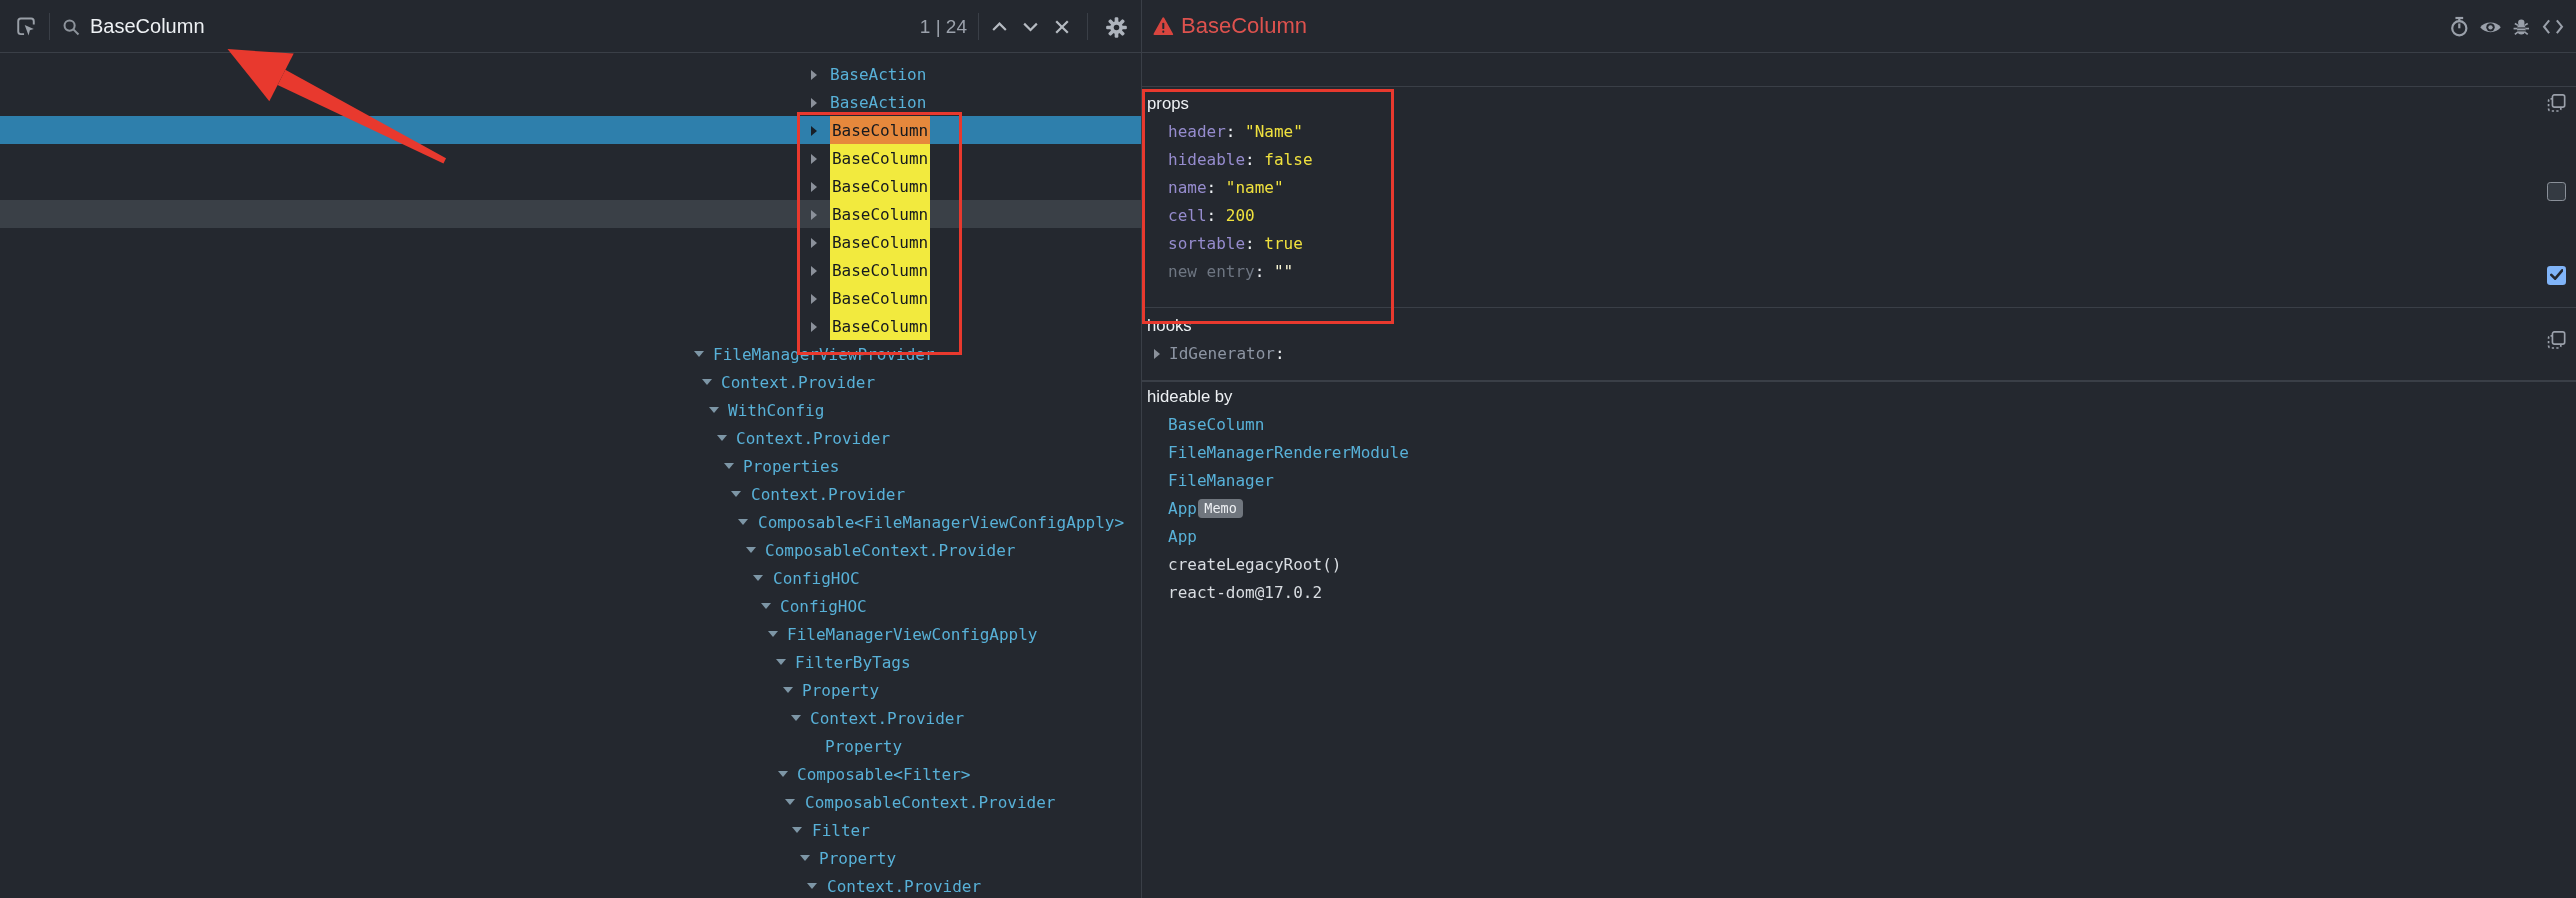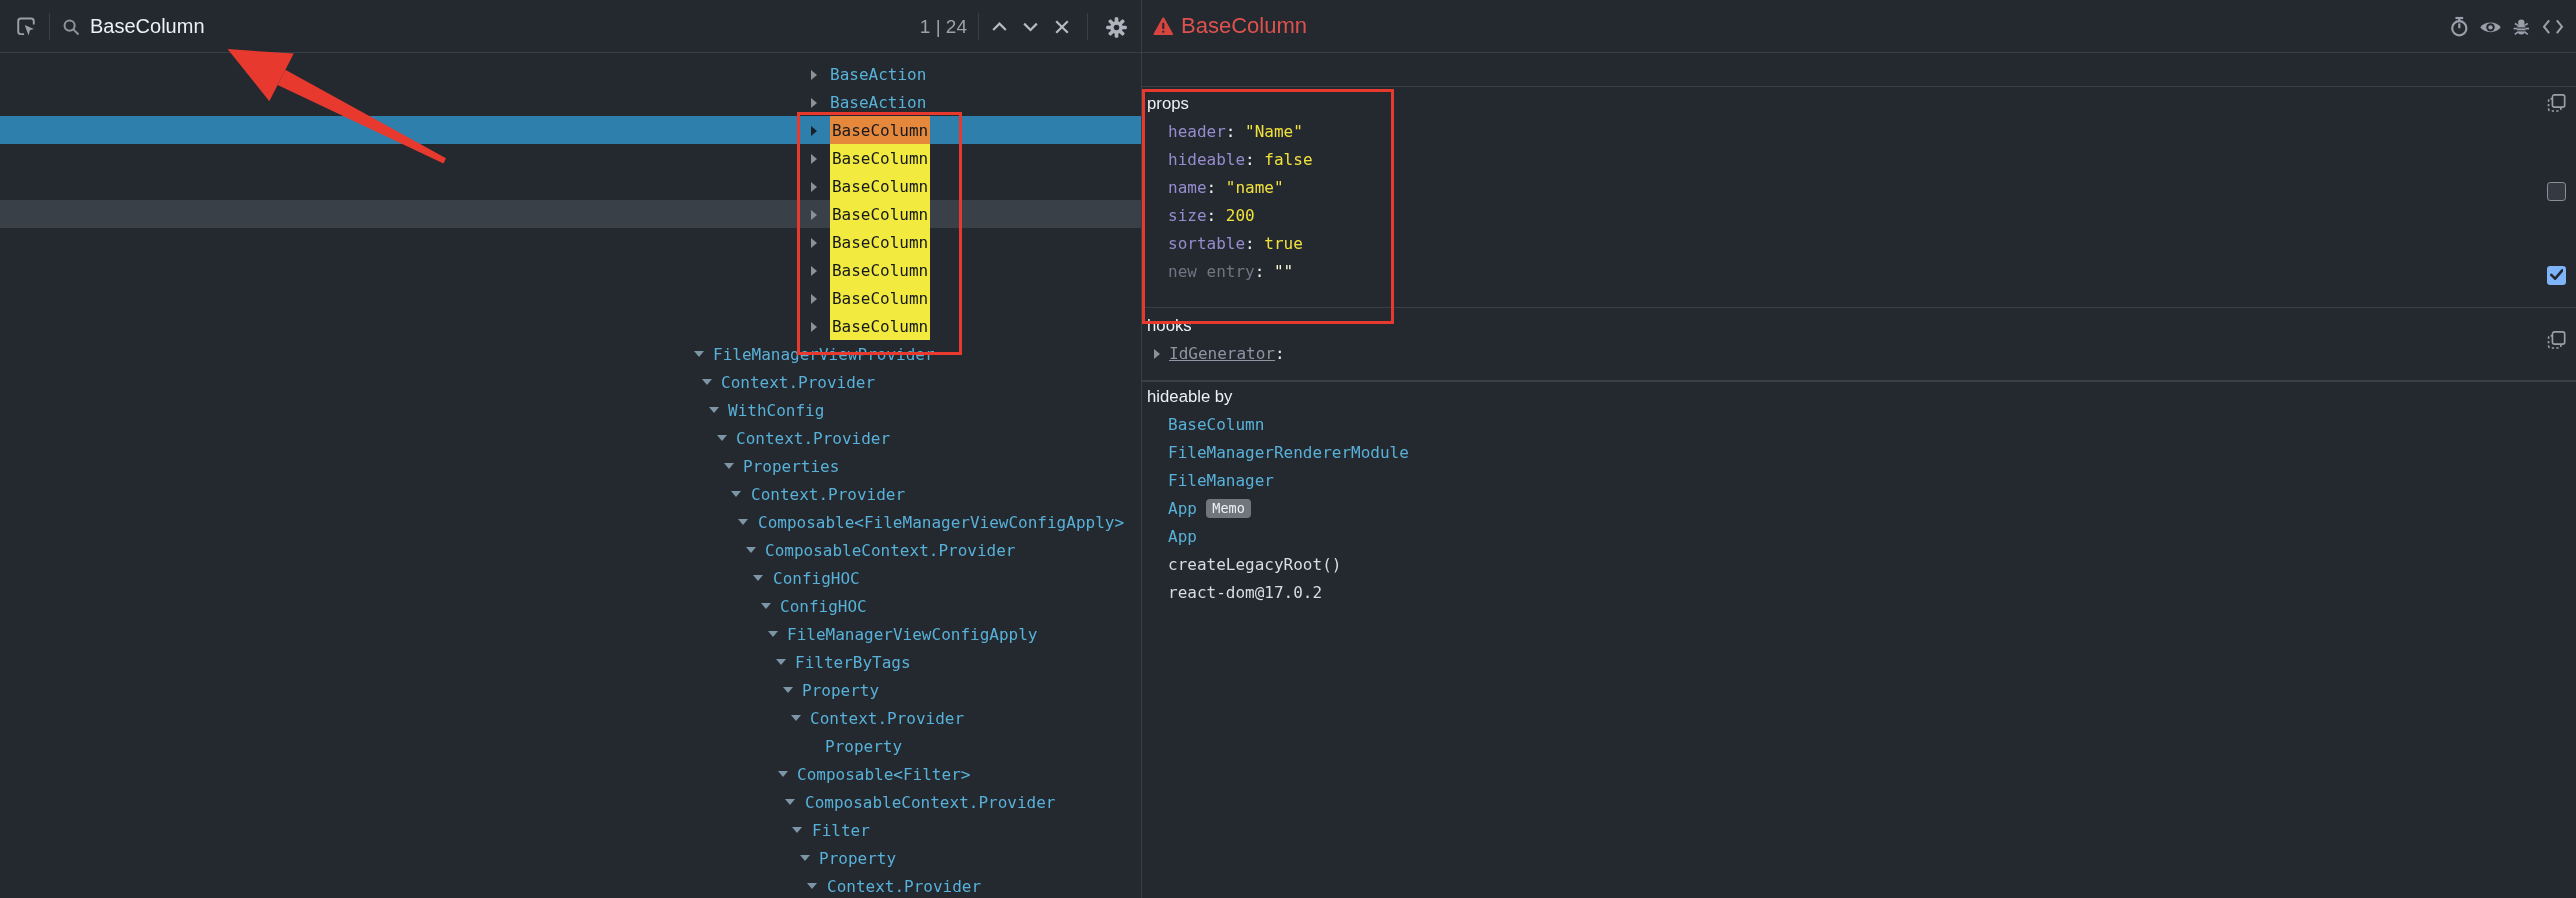--- a/index.html
+++ b/index.html
@@ -51,25 +51,25 @@
   .k { color:var(--prop-key); }
   .k.muted { color:var(--prop-key-muted); }
   .sep { color:#eef1f4; }
   .v { color:var(--prop-value-yellow); }
   .v.element { color:var(--prop-value-element); }
   .v.new-entry { color:var(--prop-value-pale); }
   #props-section { padding-top:2.6px; margin-bottom:21px; }
   #hooks-section { padding-top:3.9px; margin-bottom:12.2px; }
   #rendered-section { padding-top:1.3px; }
   .hook-arrow { display:inline-block; width:0; height:0; border-top:5.1px solid transparent; border-bottom:5.1px solid transparent; border-left:6.4px solid var(--arrow-collapsed); margin-right:9px; margin-left:-14px; }
-  .hook-name { color:var(--hook-name);text-decoration:underline; }
+  .hook-name { color:var(--hook-name); }
   .owner-row { height:28px; line-height:28px; padding-left:26px; font-size:16px; cursor:pointer; }
   .owner-row .component { color:var(--component-name); }
   .owner-row .code { color:var(--owner-code); }
-  .badge { display:inline-block; background:var(--badge-bg); color:#eef0f3; border-radius:3.9px; font-size:13.5px; line-height:19px; padding:0 6.4px; margin-left:9px; vertical-align:1.3px; font-family:"DejaVu Sans Mono",monospace; }
+  .badge { display:inline-block; background:var(--badge-bg); color:#eef0f3; border-radius:3.9px; font-size:13.5px; line-height:19px; padding:0 6.4px; margin-left:1px; vertical-align:1.3px; font-family:"DejaVu Sans Mono",monospace; }
 
   .icon-abs { position:absolute; background:none; border:none; cursor:pointer; padding:0; }
   .checkbox { position:absolute; width:18.6px; height:18.6px; border-radius:3.2px; cursor:pointer; }
   .checkbox.unchecked { background:#343a42; border:1.9px solid var(--checkbox-unchecked-border); }
   .checkbox.checked { background:var(--checkbox-checked-bg); border:none; display:flex; align-items:center; justify-content:center; }
 
   
   .annot { position:absolute; z-index:40; pointer-events:none; }
   #annot-rect-tree { left:797px; top:112px; width:165px; height:243px; border:3.9px solid var(--annotation-red); }
   #annot-rect-props { left:1142px; top:89px; width:252px; height:235px; border:3.9px solid var(--annotation-red); }
@@ -319,21 +319,21 @@
 <div id="right-content">
   <div id="right-spacer"></div>
   <div class="r-divider"></div>
 
   <div id="props-section">
     <div class="section-label">props</div>
     <div id="props-rows">
         <div class="kv-row mono"><span class="k">header</span><span class="sep">:</span><span> </span><span class="v string">"Name"</span></div>
         <div class="kv-row mono"><span class="k">hideable</span><span class="sep">:</span><span> </span><span class="v boolean">false</span></div>
         <div class="kv-row mono"><span class="k">name</span><span class="sep">:</span><span> </span><span class="v string">"name"</span></div>
-        <div class="kv-row mono"><span class="k">size</span><span class="sep">:</span><span> </span><span class="v number">200</span></div>
+        <div class="kv-row mono"><span class="k">cell</span><span class="sep">:</span><span> </span><span class="v number">200</span></div>
         <div class="kv-row mono"><span class="k">sortable</span><span class="sep">:</span><span> </span><span class="v boolean">true</span></div>
         <div class="kv-row mono"><span class="k muted">new entry</span><span class="sep">:</span><span> </span><span class="v new-entry">""</span></div>
       </div>
   </div>
   <div class="r-divider"></div>
 
   <div id="hooks-section">
     <div class="section-label">hooks</div>
     <div id="hooks-rows">
         <div class="kv-row mono"><span class="hook-arrow"></span><span class="hook-name">IdGenerator</span><span class="sep">:</span></div>

